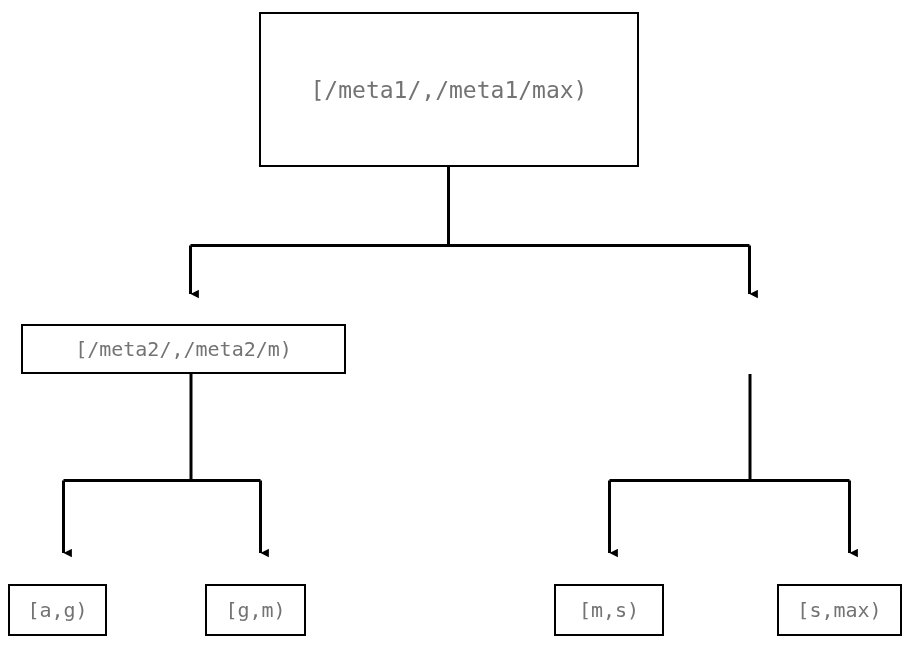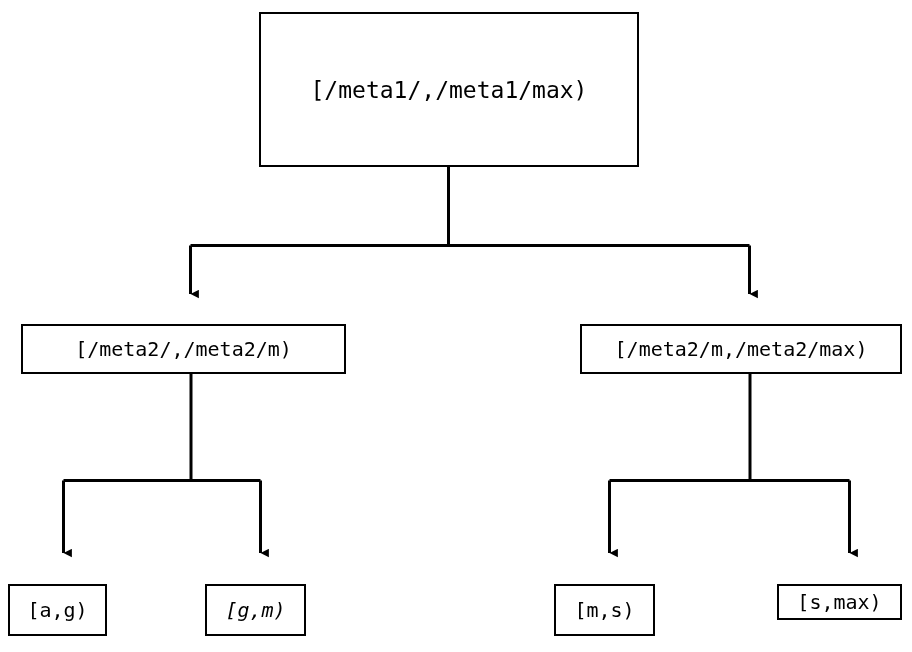--- a/index.html
+++ b/index.html
@@ -33,21 +33,21 @@
     display: flex;
     align-items: center;
     justify-content: center;
     text-align: center;
     color: #000000;
     font-family: "DejaVu Sans Mono", monospace;
     white-space: pre;
   }
   .node-label {
     font-family: "DejaVu Sans Mono", monospace;
-    color: #000000;
+    color: #737373;
     letter-spacing: 0px;
     white-space: pre;
   }
   
   #node-root {
     left: 259px;
     top: 12px;
     width: 380px;
     height: 155px;
   }
@@ -72,33 +72,32 @@
     left: 8px;
     top: 584px;
     width: 99px;
     height: 52px;
   }
   #node-leaf-gm {
     left: 205px;
     top: 584px;
     width: 101px;
     height: 52px;
-    font-style: italic;
   }
   #node-leaf-ms {
     left: 554px;
     top: 584px;
-    width: 101px;
+    width: 110px;
     height: 52px;
   }
   #node-leaf-smax {
     left: 777px;
     top: 584px;
     width: 125px;
-    height: 36px;
+    height: 52px;
   }
   #node-leaf-ag .node-label,
   #node-leaf-gm .node-label,
   #node-leaf-ms .node-label,
   #node-leaf-smax .node-label { font-size: 20px; }
 </style>
 </head>
 <body>
 
 <div id="diagram-root">
@@ -133,23 +132,20 @@
   </svg>
 
   <div class="node-box" id="node-root">
     <span class="node-label">[/meta1/,/meta1/max)</span>
   </div>
 
   <div class="node-box" id="node-mid-left">
     <span class="node-label">[/meta2/,/meta2/m)</span>
   </div>
 
-  <div class="node-box" id="node-mid-right">
-    <span class="node-label">[/meta2/m,/meta2/max)</span>
-  </div>
 
   <div class="node-box" id="node-leaf-ag">
     <span class="node-label">[a,g)</span>
   </div>
 
   <div class="node-box" id="node-leaf-gm">
     <span class="node-label">[g,m)</span>
   </div>
 
   <div class="node-box" id="node-leaf-ms">

